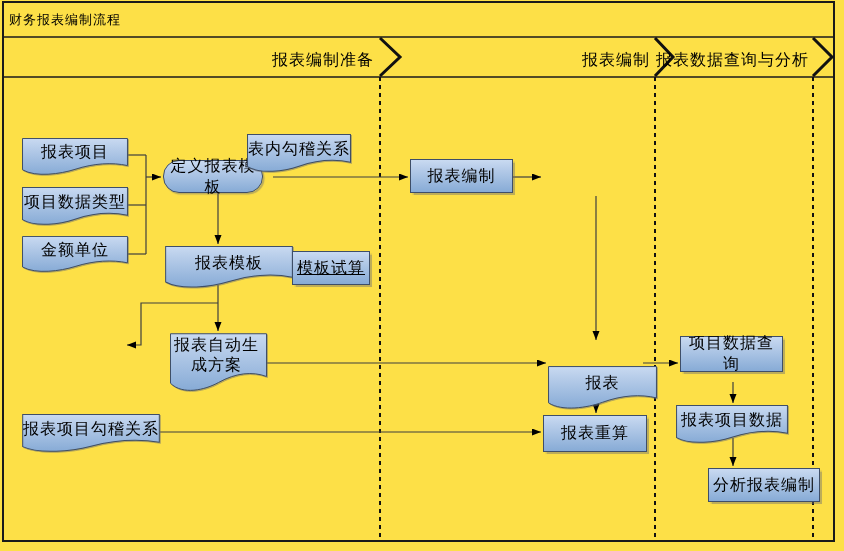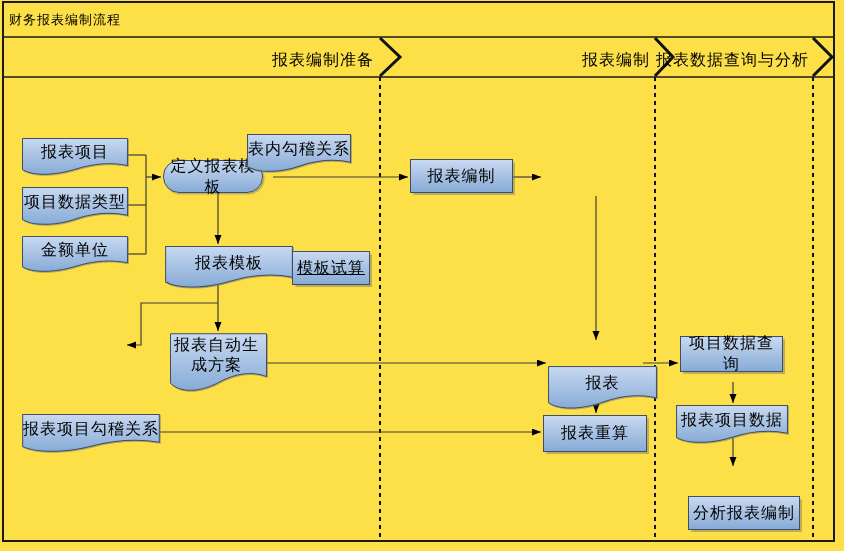--- a/index.html
+++ b/index.html
@@ -185,17 +185,17 @@
     <span>项目数据查询</span>
   </div>
 
   <div class="node doc" style="left:676px;top:405px;width:112px;height:39px;text-decoration:underline;">
     <svg viewBox="0 0 100 40" preserveAspectRatio="none">
       <path d="M0.5,0.5 L99.5,0.5 L99.5,29 C85,25.5 68,26.5 50,33 C36,38 13,41.5 0.5,33.5 Z" fill="url(#shapeGrad)" stroke="#3e4e68" vector-effect="non-scaling-stroke"></path>
     </svg>
     <span class="lbl">报表项目数据</span>
   </div>
 
-  <div class="node rect" style="left:688px;top:468px;width:112px;height:34px;margin-top:28px;">
+  <div class="node rect" style="left:708px;top:468px;width:112px;height:34px;">
     <span>分析报表编制</span>
   </div>
 
 </div>
 
 </body></html>

